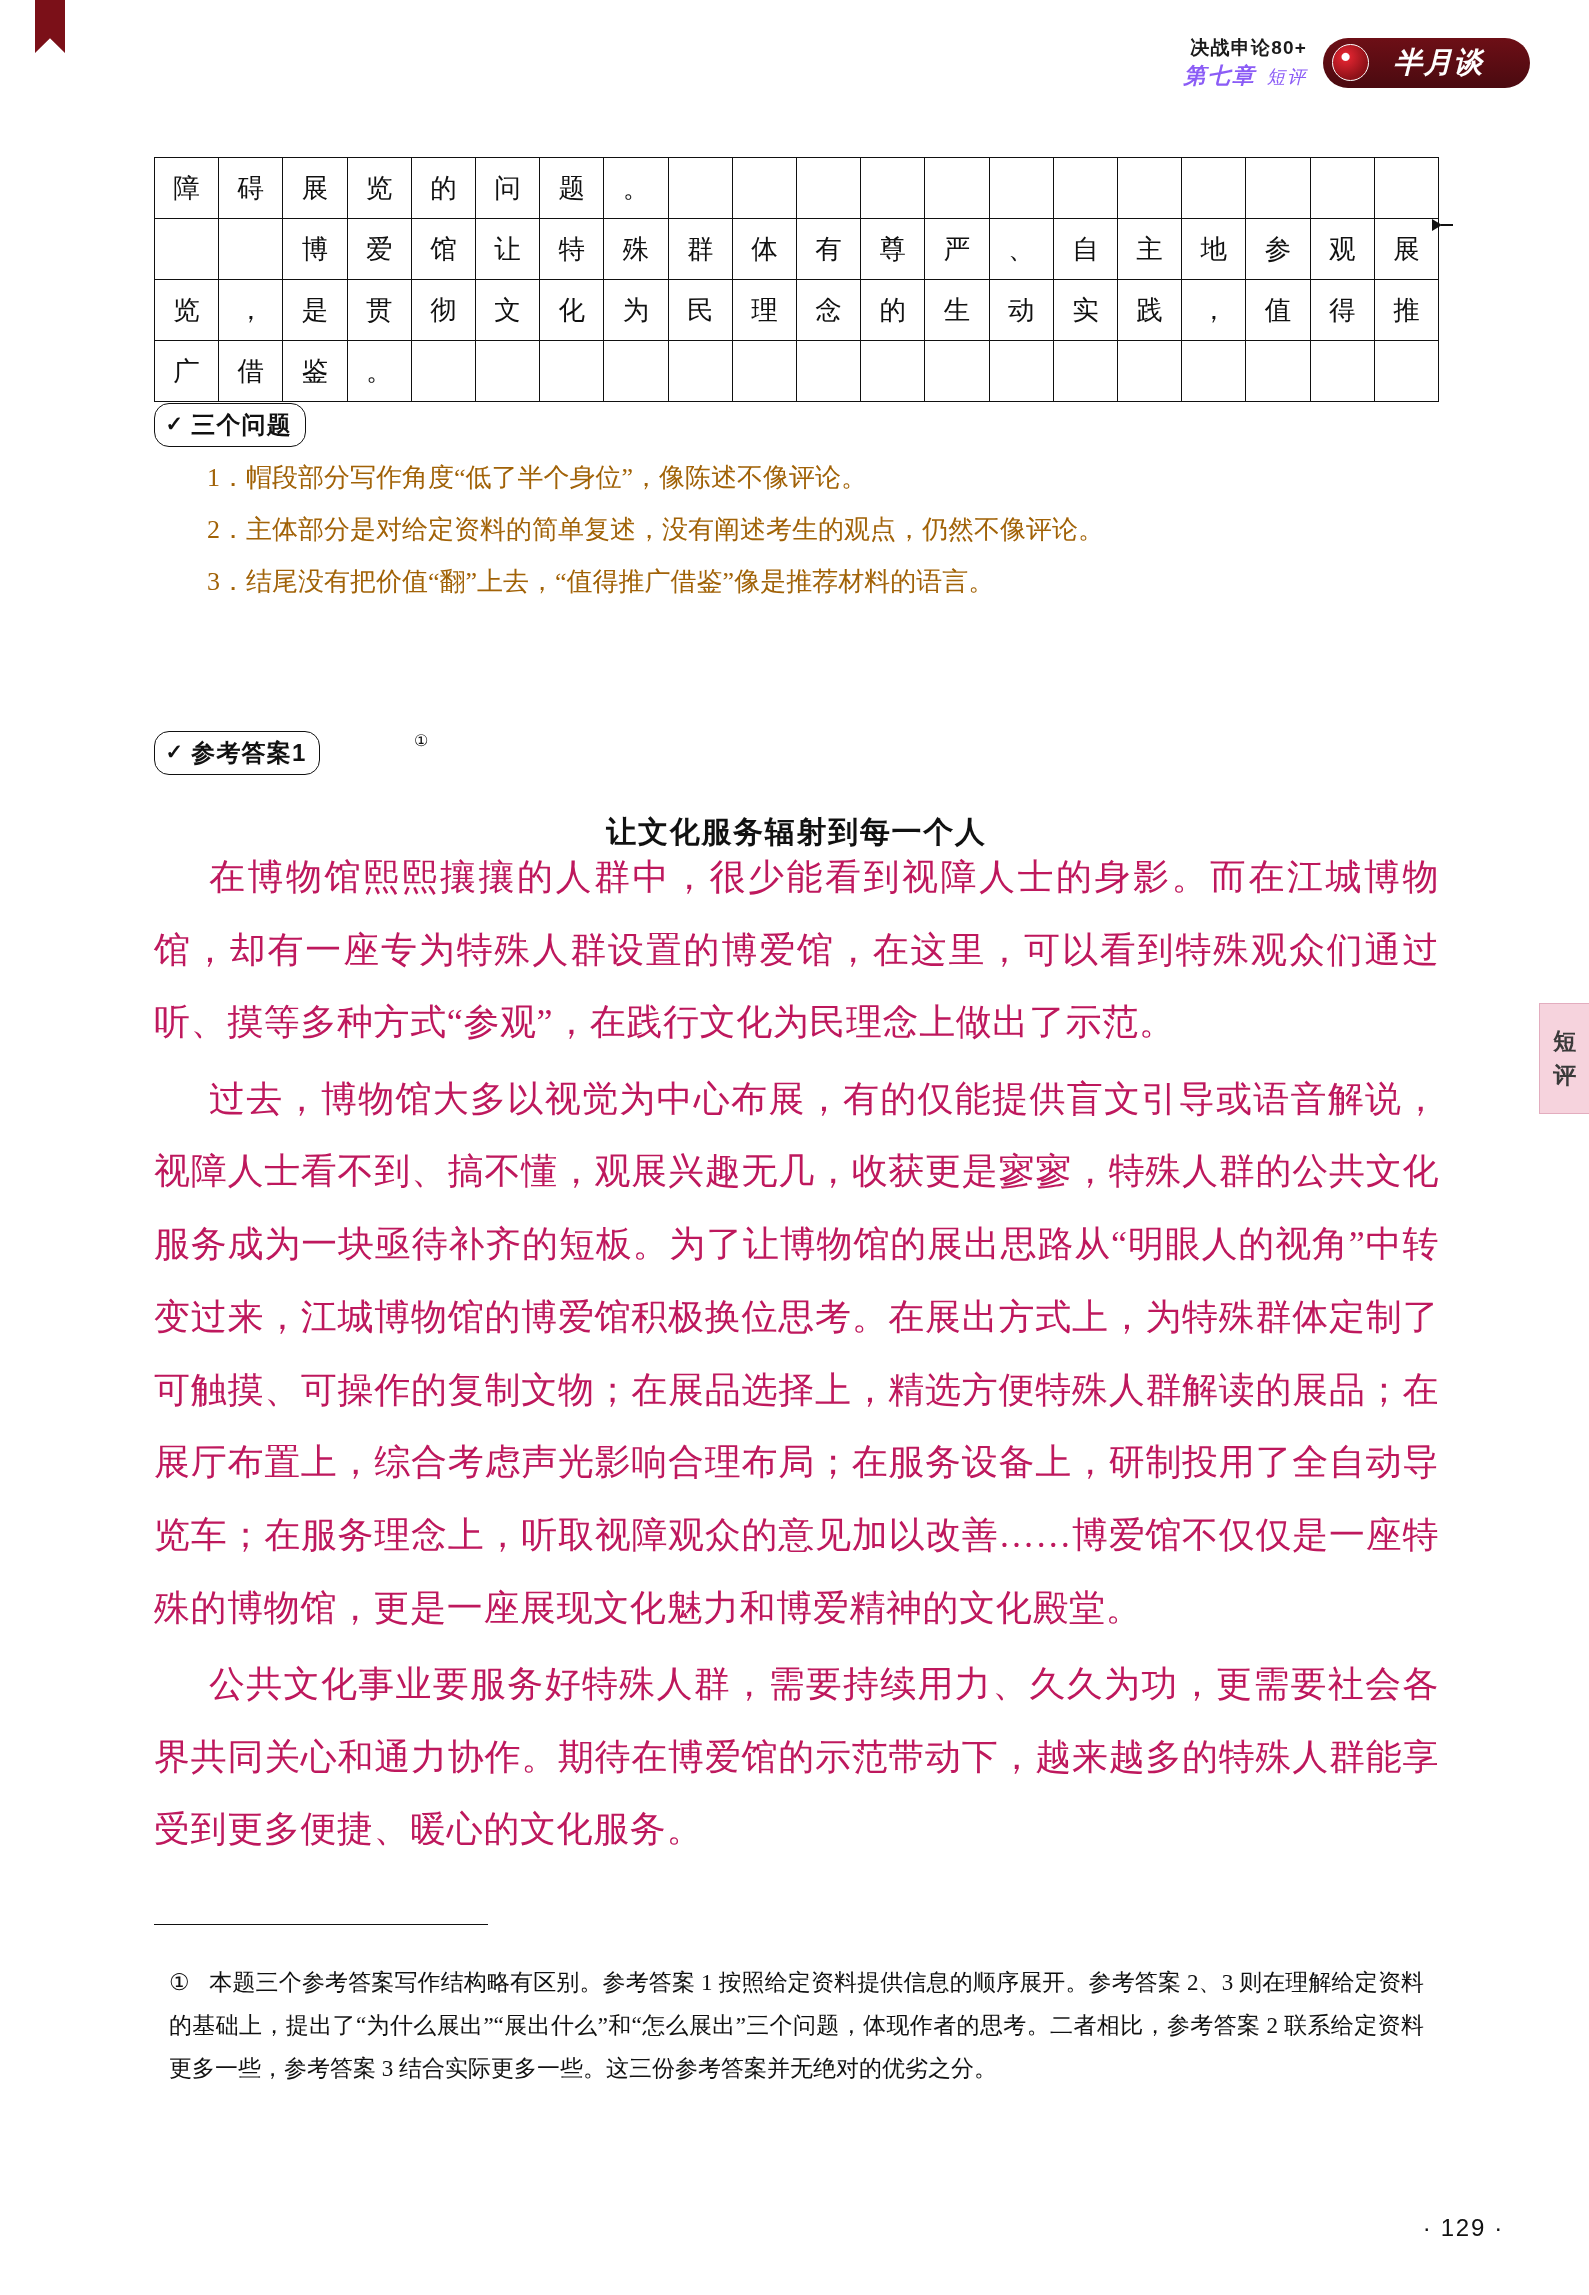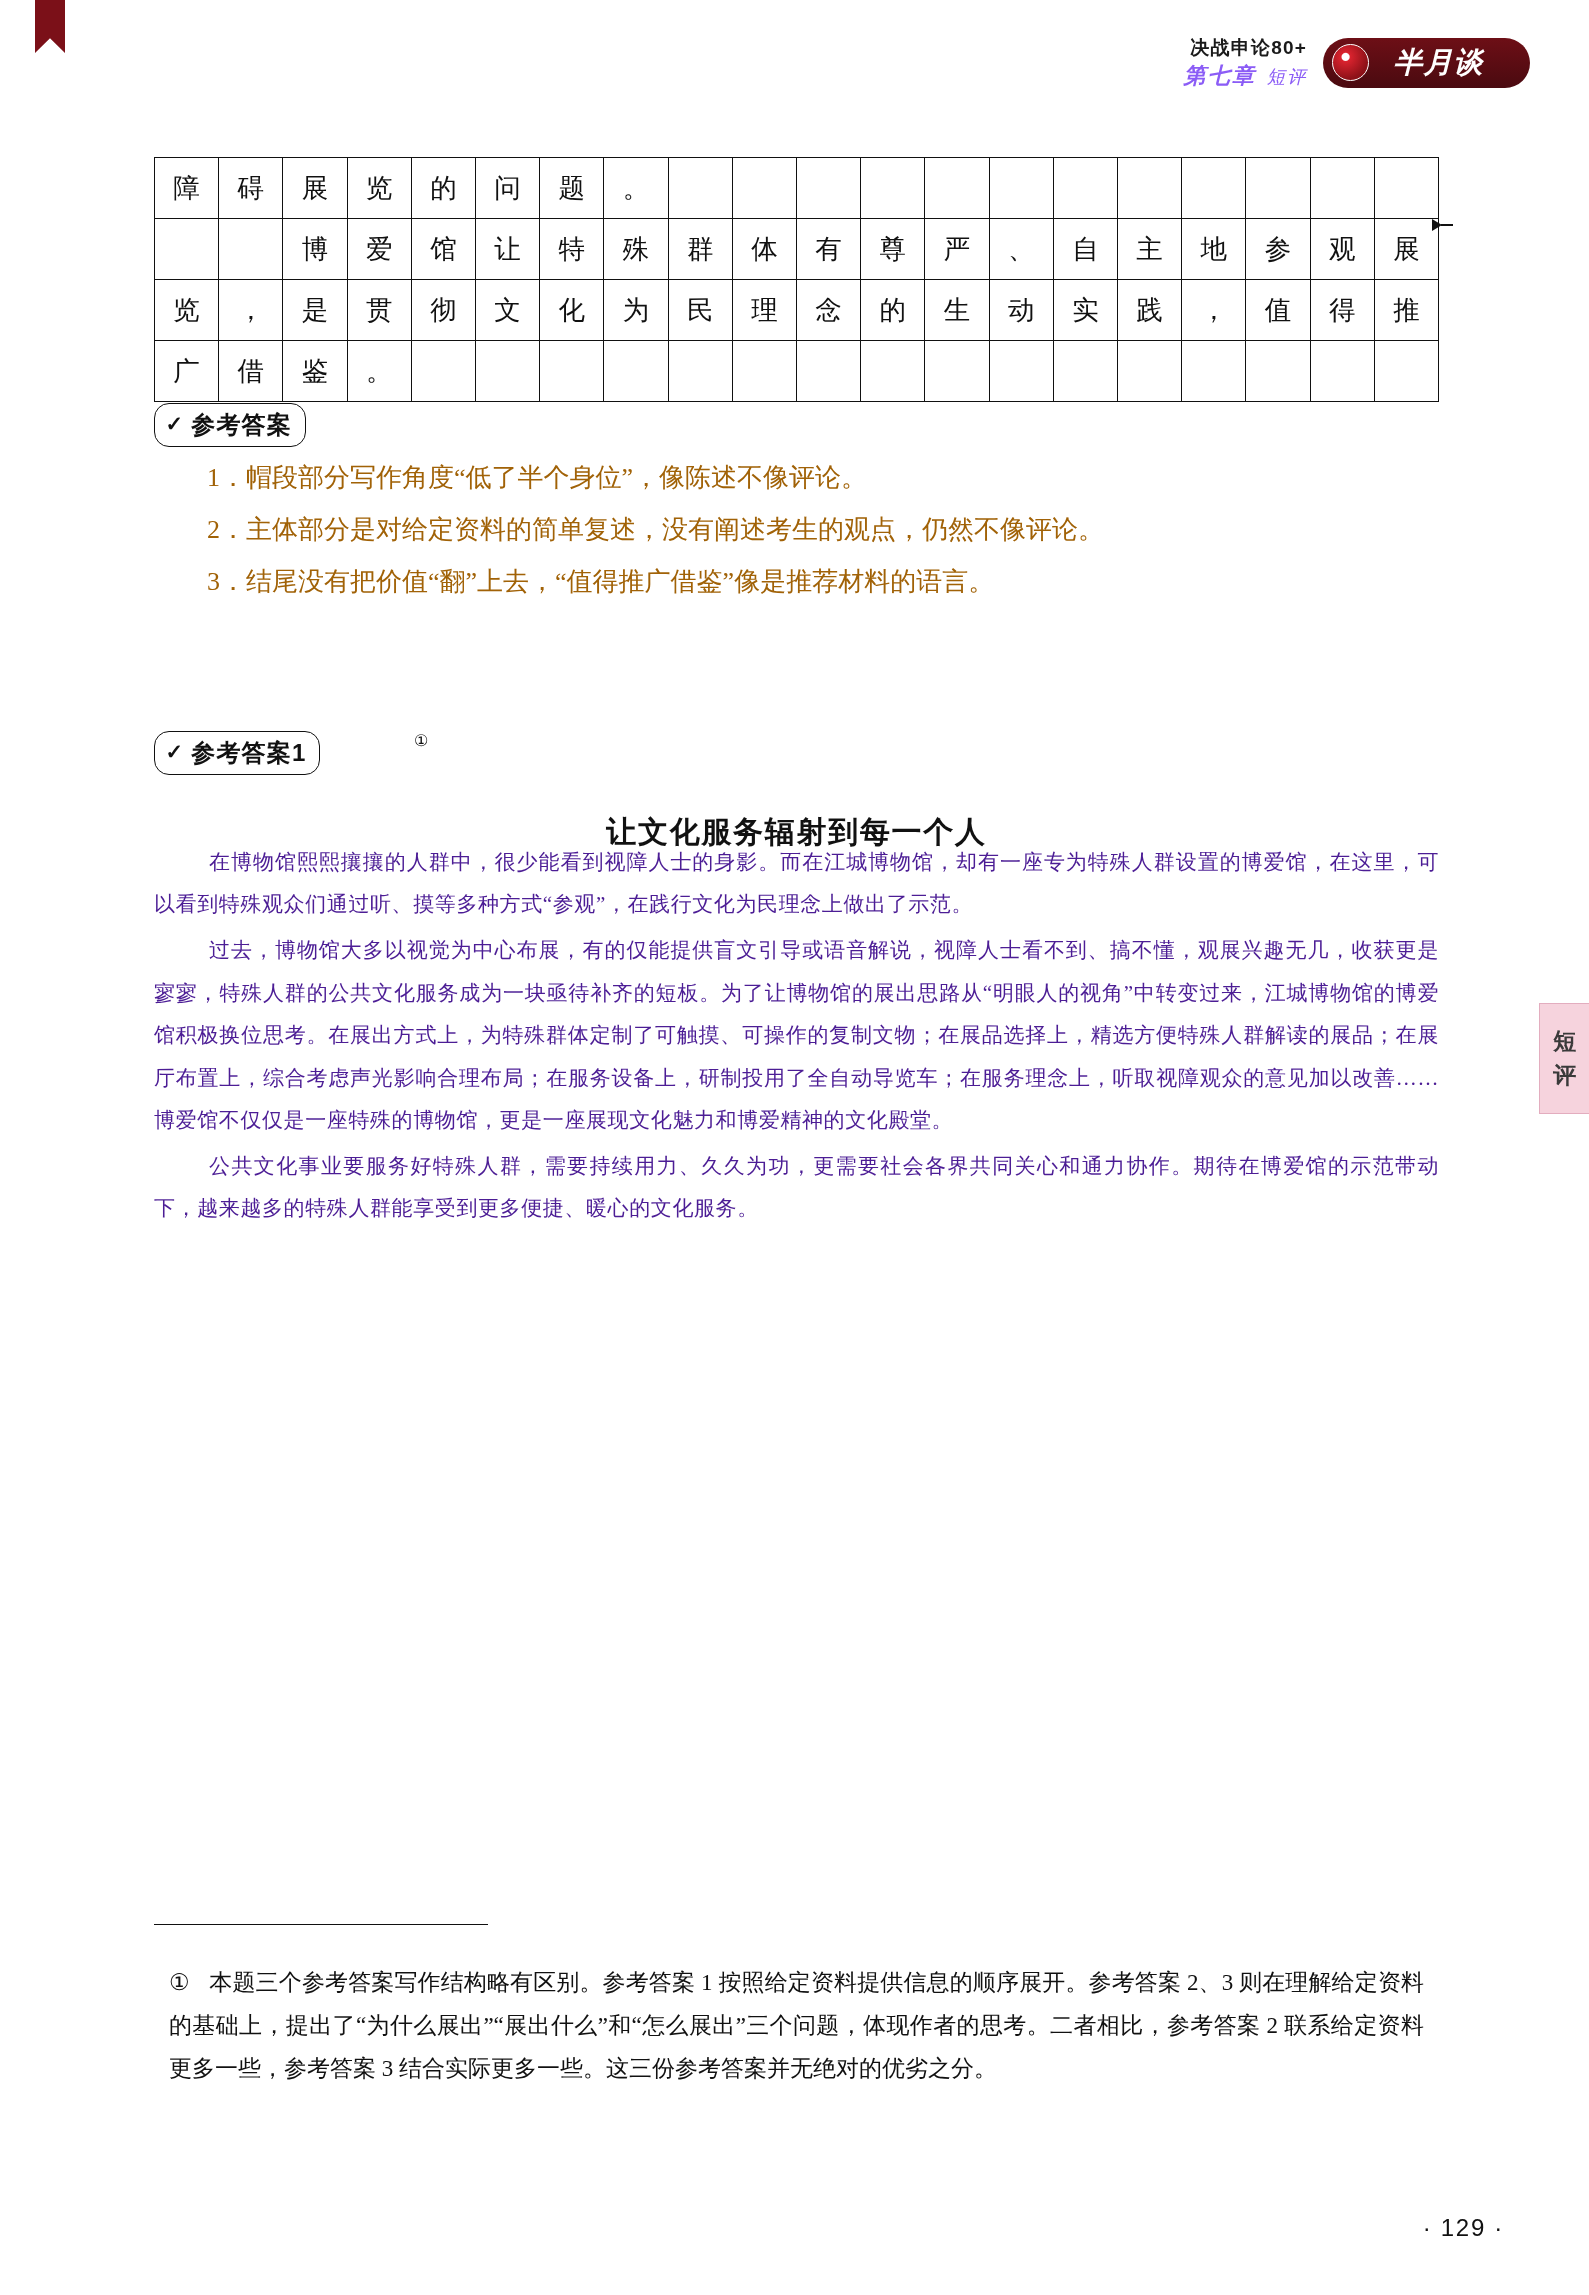--- a/index.html
+++ b/index.html
@@ -213,23 +213,23 @@
     font-weight: bold;
     font-size: 30px;
     letter-spacing: 1.7px;
     color: #111;
   }
   .essay {
     position: absolute;
     top: 841px;
     left: 154px;
     width: 1285px;
-    font-size: 21px;
+    font-size: 36px;
     line-height: 2.02;
-    color: #4c1d95;
+    color: #be185d;
     letter-spacing: 0.6px;
   }
   .essay p {
     margin: 0 0 3.5px 0;
     text-indent: 55px;
     text-align: justify;
   }
 
   
   .side-tab {
@@ -396,21 +396,21 @@
           <div class="grid-cell"></div>
           <div class="grid-cell"></div>
           <div class="grid-cell"></div>
           <div class="grid-cell"></div>
         </div>
       </div>
   </div>
 
   <div class="tag tag-pos-1">
     <span class="check">✓</span>
-    <span>参考答案</span>
+    <span>三个问题</span>
   </div>
 
   <div class="comments">
     <p>1．帽段部分写作角度“低了半个身位”，像陈述不像评论。</p>
     <p>2．主体部分是对给定资料的简单复述，没有阐述考生的观点，仍然不像评论。</p>
     <p>3．结尾没有把价值“翻”上去，“值得推广借鉴”像是推荐材料的语言。</p>
   </div>
 
   <div class="tag tag-pos-2">
     <span class="check">✓</span>

